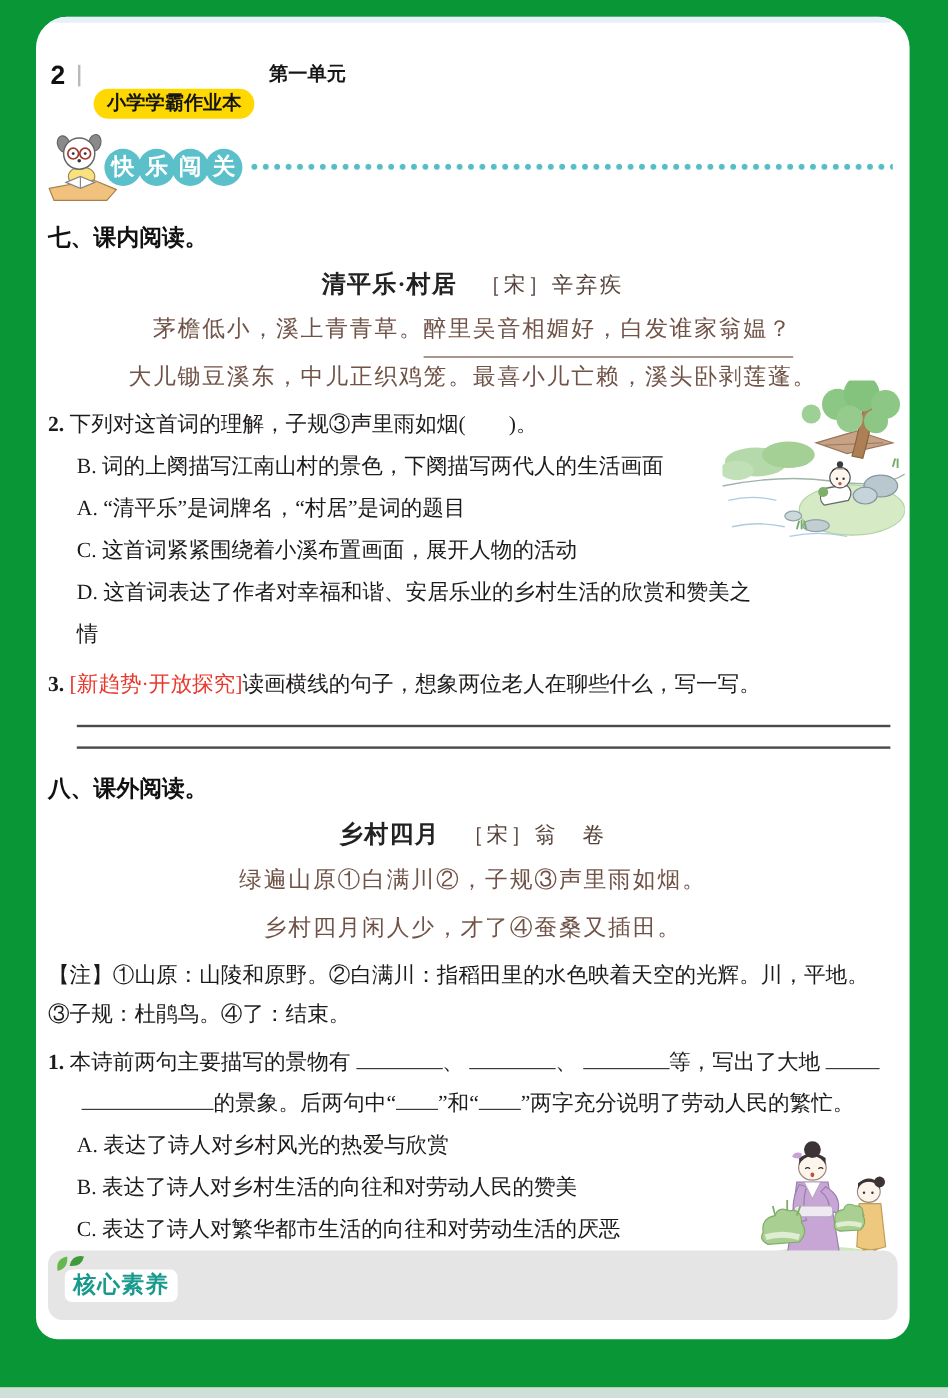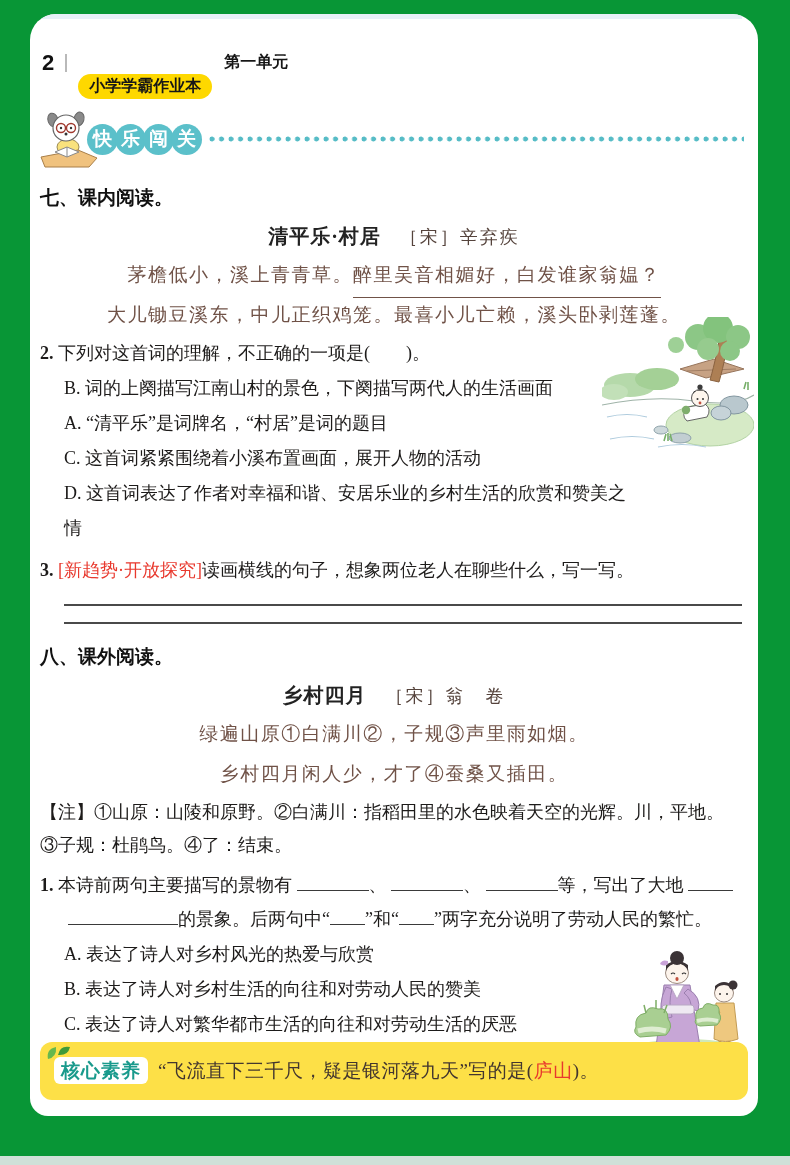--- a/index.html
+++ b/index.html
@@ -47,21 +47,21 @@
   .opt{font-size:18px;line-height:1.95;margin:0 0 0 34px;max-width:565px;}
   .qblock{position:relative;}
   .illus1{position:absolute;right:4px;top:-12px;}
   .illus2{position:absolute;right:6px;top:10px;}
   .ansline{border-bottom:2px solid #4a4a4a;height:35px;margin:0 16px 0 34px;}
 
   
   .note{font-size:18px;line-height:1.8;margin:8px 14px 0 10px;}
 
   
-  .core-box{margin:auto 10px 16px 10px;background:#fde047;border-radius:12px;
+  .core-box{margin:auto 10px 16px 10px;background:#e5e5e5;border-radius:12px;
             padding:16px 14px 16px 14px;display:flex;align-items:center;position:relative;}
   .core-badge-wrap{position:relative;flex:0 0 auto;}
   .core-badge{background:#fff;border-radius:6px;padding:3px 7px;color:#199a8c;
               font-family:"Liberation Sans","DejaVu Sans",sans-serif;font-size:19px;font-weight:bold;letter-spacing:1px;}
   .leaves{position:absolute;left:-10px;top:-15px;}
   .core-text{font-size:19px;color:#43362f;margin-left:10px;letter-spacing:0.5px;}
   .red{color:#e8382d;}
 </style>
 </head>
 <body>
@@ -110,21 +110,21 @@
     </div>
     <div class="poem-line">
       <span>茅檐低小，溪上青青草。</span><span class="uline">醉里吴音相媚好，白发谁家翁媪？</span>
     </div>
     <div class="poem-line">大儿锄豆溪东，中儿正织鸡笼。最喜小儿亡赖，溪头卧剥莲蓬。</div>
 
 
     <div class="qblock">
       <p class="q">
         <span class="qnum">2.</span>
-        <span>下列对这首词的理解，不正确的一项是(　　)。</span>
+        <span>下列对这首词的理解，子规③声里雨如烟(　　)。</span>
       </p>
       <p class="opt">B. 词的上阕描写江南山村的景色，下阕描写两代人的生活画面</p>
       <p class="opt">A. “清平乐”是词牌名，“村居”是词的题目</p>
       <p class="opt">C. 这首词紧紧围绕着小溪布置画面，展开人物的活动</p>
       <p class="opt">D. 这首词表达了作者对幸福和谐、安居乐业的乡村生活的欣赏和赞美之情</p>
       <svg class="illus1" width="152" height="134" viewBox="0 0 152 134">
         <ellipse cx="28" cy="68" rx="26" ry="12" fill="#b5d9aa"></ellipse>
         <ellipse cx="55" cy="62" rx="22" ry="11" fill="#a4d096"></ellipse>
         <ellipse cx="12" cy="75" rx="14" ry="8" fill="#c2e0b8"></ellipse>
         <path d="M0,88 Q50,78 92,84 T152,78" stroke="#9fb3a8" fill="none" stroke-width="1.2"></path>
@@ -219,19 +219,16 @@
     </div>
 
     <div class="core-box">
       <span class="core-badge-wrap">
         <svg class="leaves" width="28" height="20" viewBox="0 0 28 20">
           <path d="M4,16 Q2,6 12,4 Q13,14 4,16 Z" fill="#66b84e"></path>
           <path d="M14,12 Q16,2 26,4 Q24,13 14,12 Z" fill="#3f9a3a"></path>
         </svg>
         <span class="core-badge">核心素养</span>
       </span>
-      <span class="core-text">
-        <span>“飞流直下三千尺，疑是银河落九天”写的是(</span><span class="red">庐山</span><span>)。</span>
-      </span>
     </div>
   </div>
   <div class="bottom-strip"></div>
 </div>
 
 </body></html>

